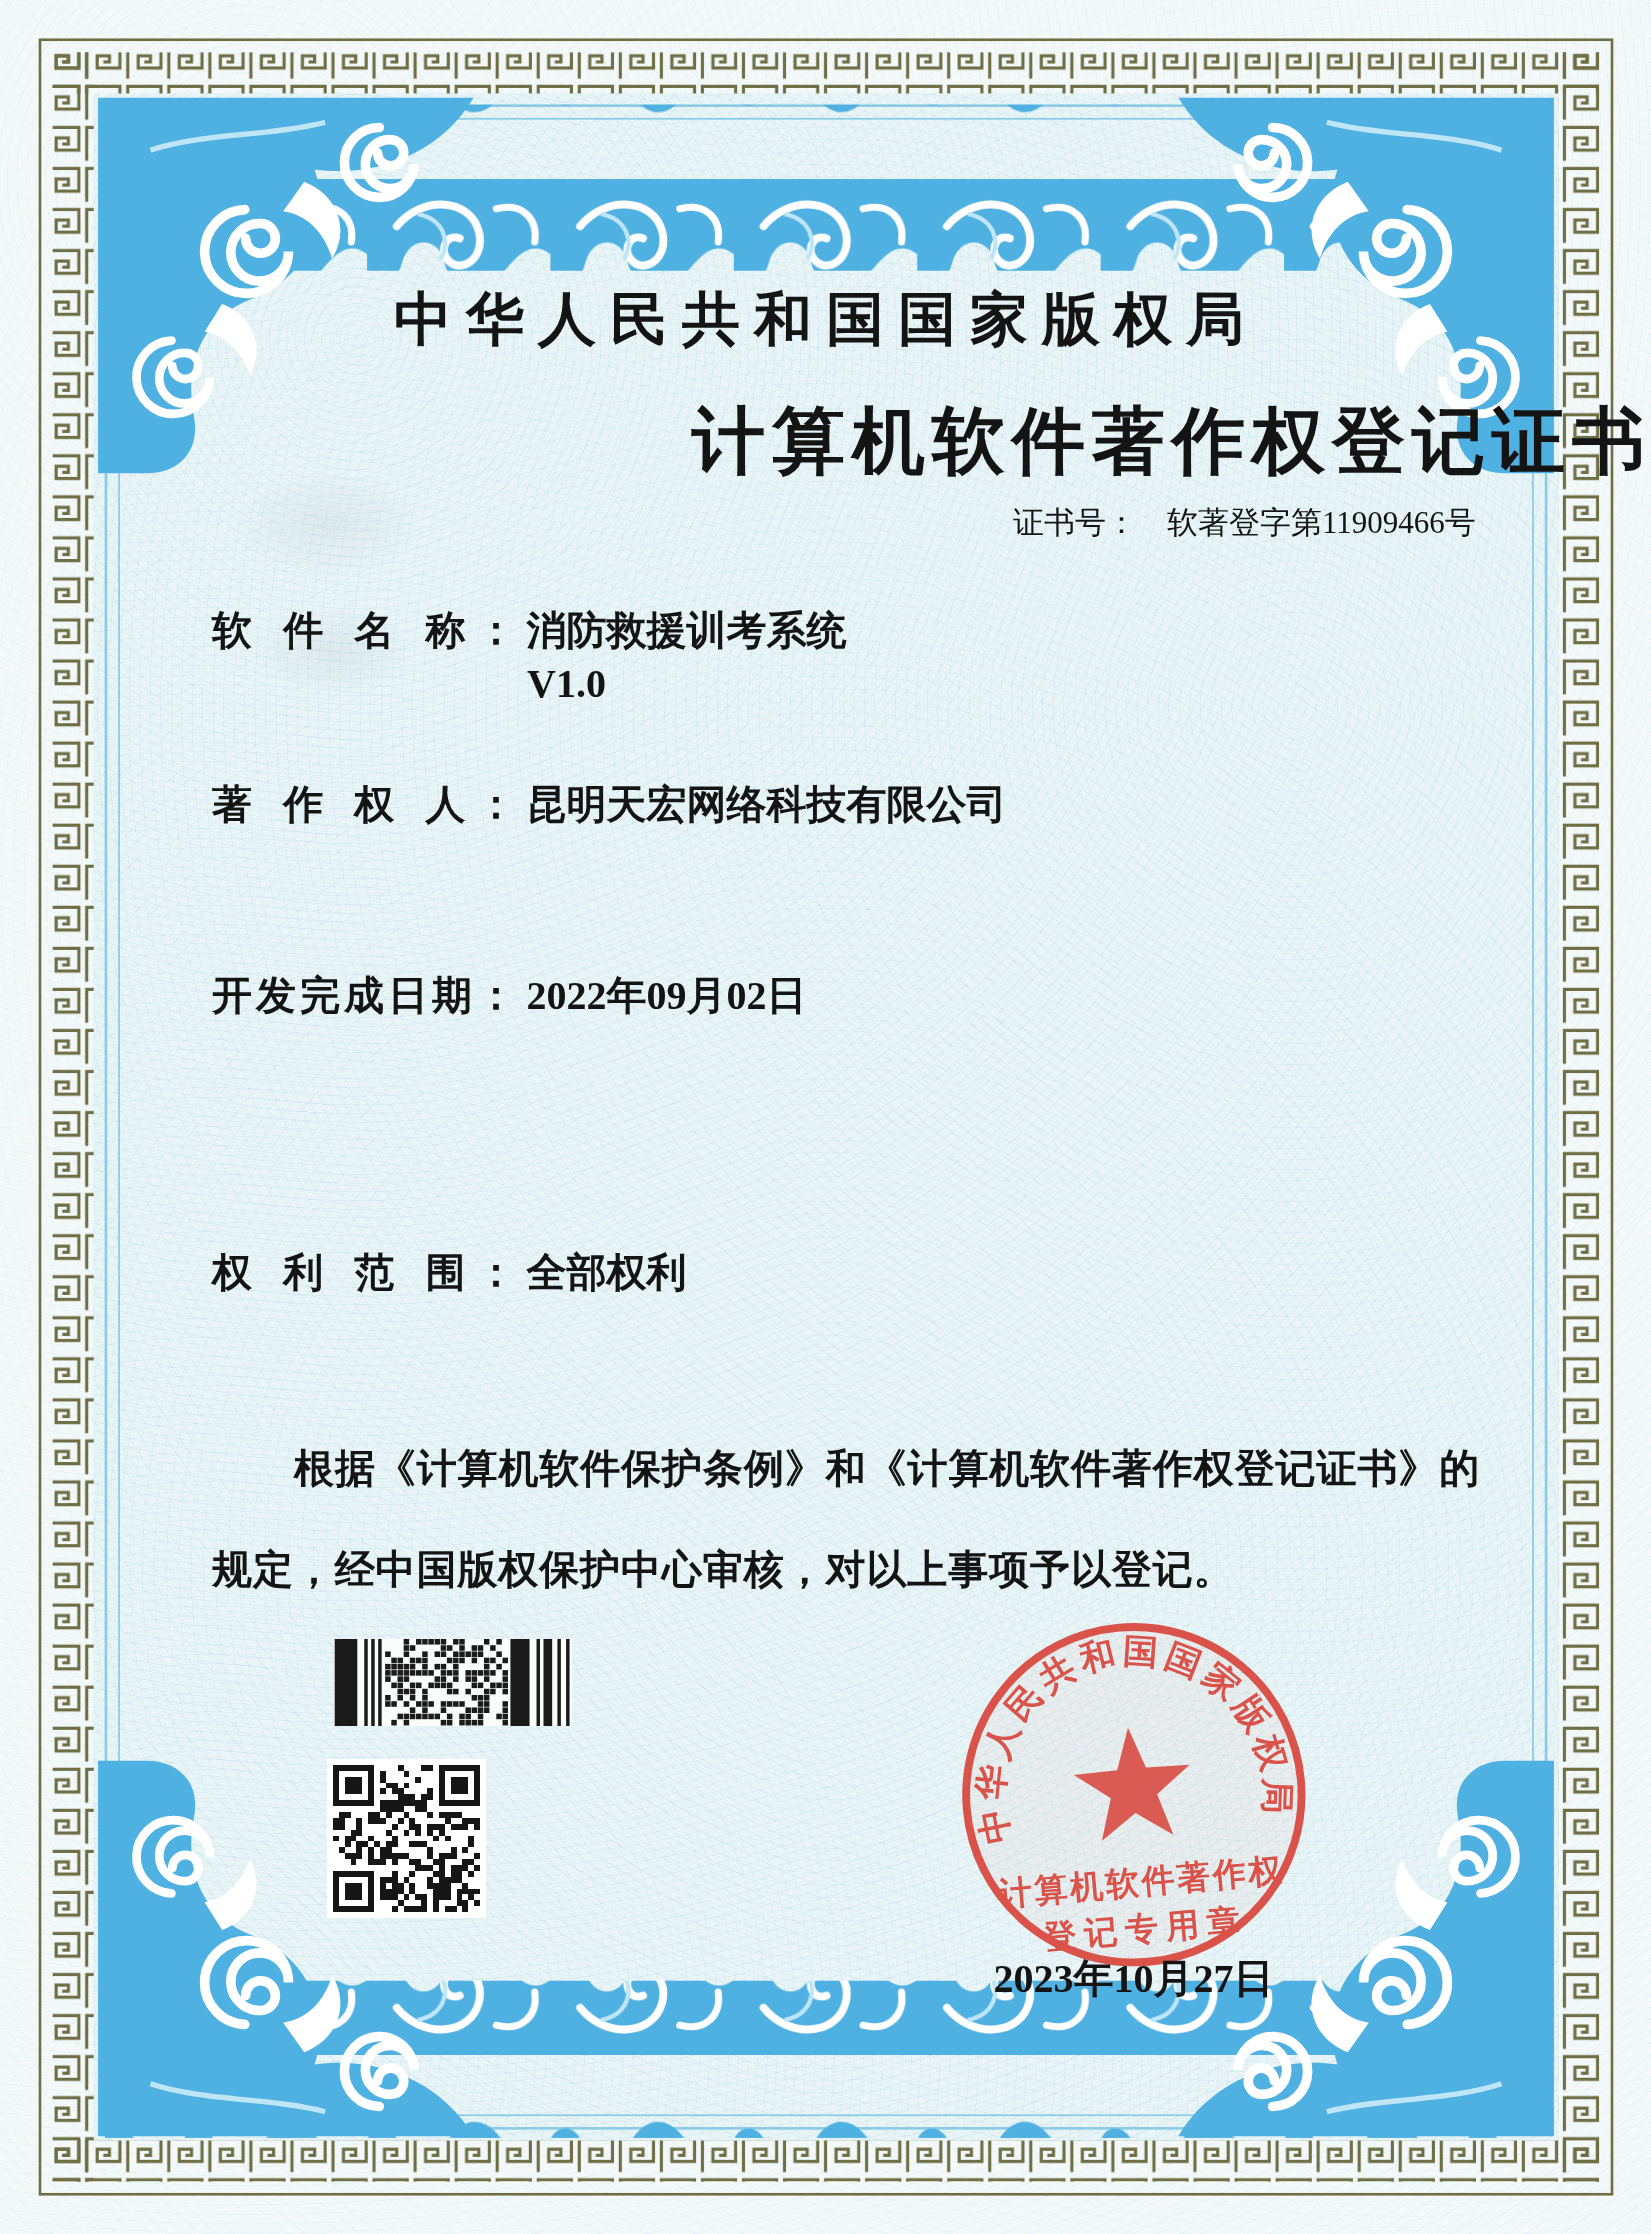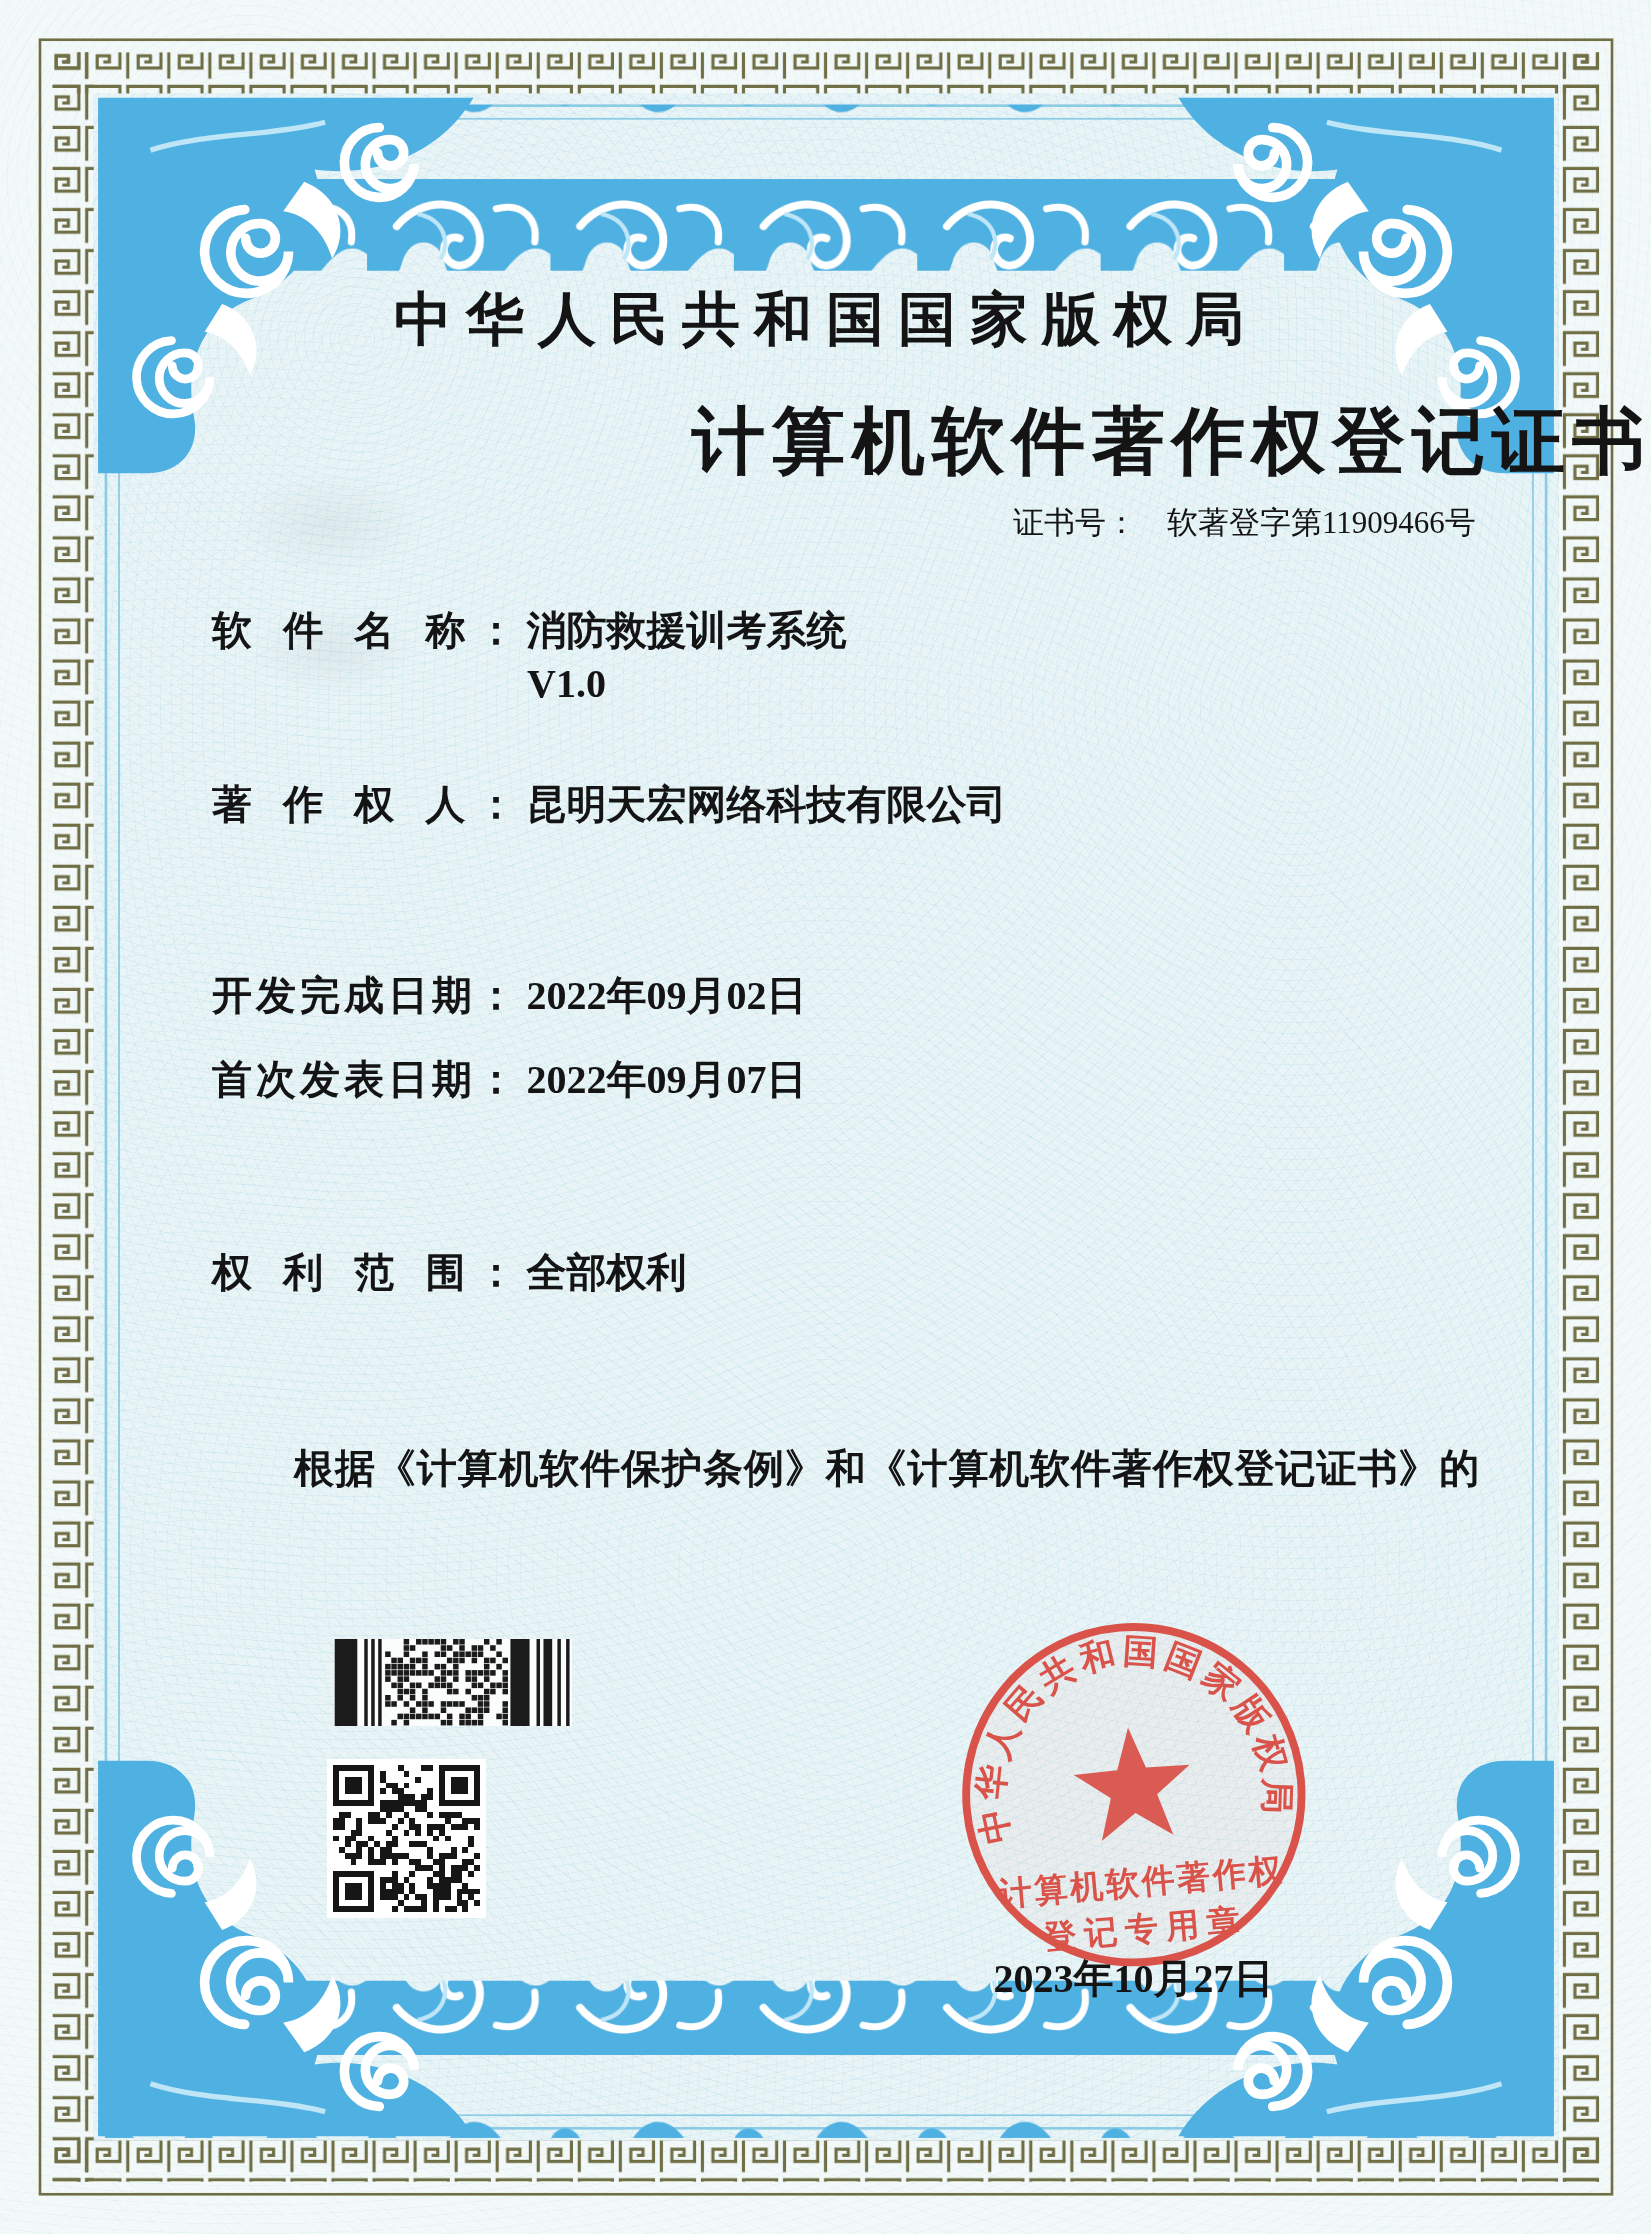--- a/index.html
+++ b/index.html
@@ -129,28 +129,26 @@
     <span class="lbl">软 件 名 称：</span><span class="val">消防救援训考系统</span>
   </div>
   <div id="r1v2">V1.0</div>
 
   <div class="row" id="r2">
     <span class="lbl">著 作 权 人：</span><span class="val">昆明天宏网络科技有限公司</span>
   </div>
   <div class="row" id="r3">
     <span class="lbl">开发完成日期：</span><span class="val">2022年09月02日</span>
   </div>
-  <div class="row" id="r4">
-    <span class="lbl">首次发表日期：</span><span class="val">2022年09月07日</span>
-  </div>
   <div class="row" id="r6">
     <span class="lbl">权 利 范 围：</span><span class="val">全部权利</span>
   </div>
 
   <div class="para" id="para1">根据《计算机软件保护条例》和《计算机软件著作权登记证书》的</div>
+  <div class="para" id="para2">规定，经中国版权保护中心审核，对以上事项予以登记。</div>
 
   <svg id="barcode" width="238" height="87" viewBox="0 0 272 100">
       <rect x="-4" y="-4" width="280" height="108" fill="#fbfdfd"></rect>
       <rect x="0" y="0" width="26" height="100" fill="#1b1b1b"></rect>
       <rect x="34" y="0" width="4" height="100" fill="#1b1b1b"></rect>
       <rect x="42" y="0" width="4" height="100" fill="#1b1b1b"></rect>
       <rect x="50" y="0" width="4" height="100" fill="#1b1b1b"></rect>
       <rect x="58" y="14.3" width="6.3" height="6.4" fill="#1b1b1b"></rect>
       <rect x="58" y="28.6" width="6.3" height="6.4" fill="#1b1b1b"></rect>
       <rect x="58" y="35.75" width="6.3" height="6.4" fill="#1b1b1b"></rect>

